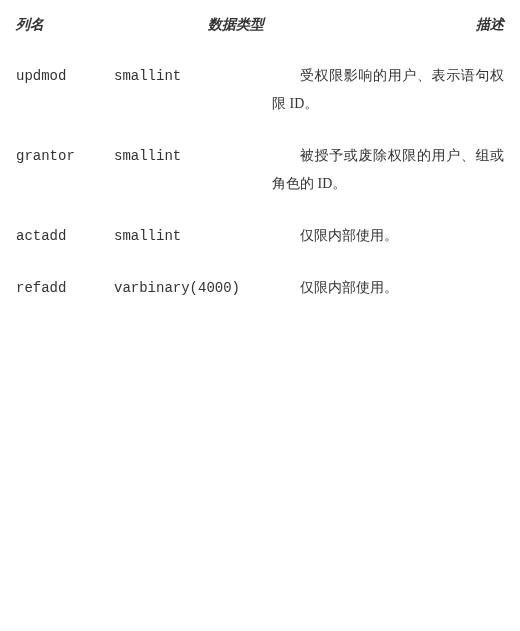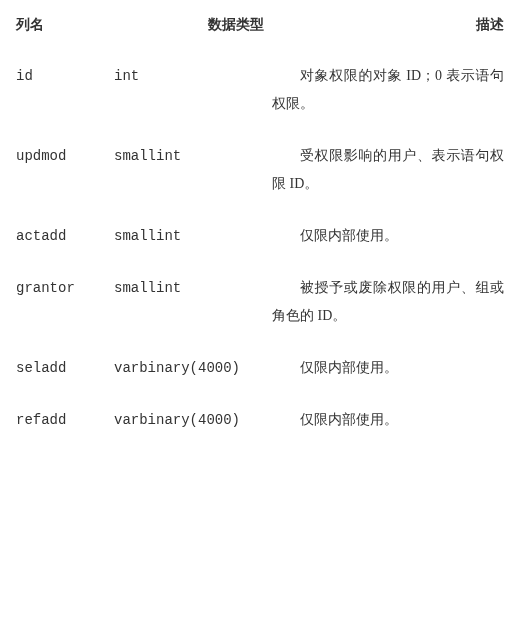--- a/index.html
+++ b/index.html
@@ -15,20 +15,21 @@
   table {
     border-collapse: collapse;
     width: 100%;
     table-layout: fixed;
   }
   th {
     text-align: left;
     font-weight: bold;
     padding: 6px 4px 18px 4px;
     vertical-align: top;
+    font-style: italic;
   }
   th.col-name { width: 90px; }
   th.col-type { width: 150px; text-align: right; }
   th.col-desc { text-align: right; }
   td {
     padding: 10px 4px 14px 4px;
     vertical-align: top;
     line-height: 2.0;
   }
   td.col-name, td.col-type {
@@ -47,42 +48,32 @@
 <table>
   <thead>
     <tr>
       <th class="col-name">列名</th>
       <th class="col-type">数据类型</th>
       <th class="col-desc">描述</th>
     </tr>
   </thead>
   <tbody id="rows">
       <tr>
-        <td class="col-name">id</td>
-        <td class="col-type">int</td>
-        <td class="col-desc">对象权限的对象 ID；0 表示语句权限。</td>
-      </tr>
-      <tr>
         <td class="col-name">updmod</td>
         <td class="col-type">smallint</td>
         <td class="col-desc">受权限影响的用户、表示语句权限 ID。</td>
-      </tr>
-      <tr>
-        <td class="col-name">actadd</td>
-        <td class="col-type">smallint</td>
-        <td class="col-desc">仅限内部使用。</td>
       </tr>
       <tr>
         <td class="col-name">grantor</td>
         <td class="col-type">smallint</td>
         <td class="col-desc">被授予或废除权限的用户、组或角色的 ID。</td>
       </tr>
       <tr>
-        <td class="col-name">seladd</td>
-        <td class="col-type">varbinary(4000)</td>
+        <td class="col-name">actadd</td>
+        <td class="col-type">smallint</td>
         <td class="col-desc">仅限内部使用。</td>
       </tr>
       <tr>
         <td class="col-name">refadd</td>
         <td class="col-type">varbinary(4000)</td>
         <td class="col-desc">仅限内部使用。</td>
       </tr>
     </tbody>
 </table>
 

